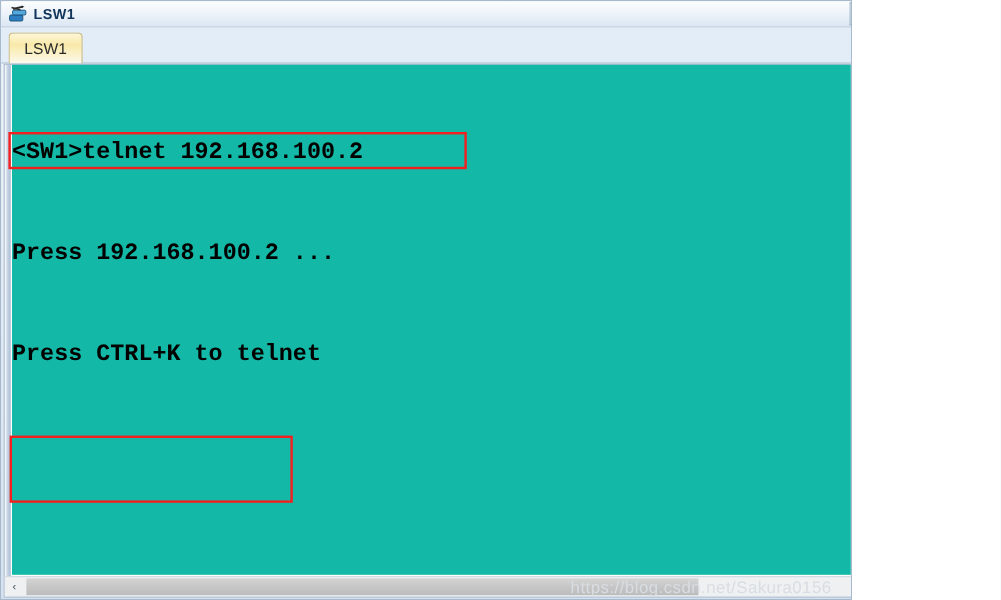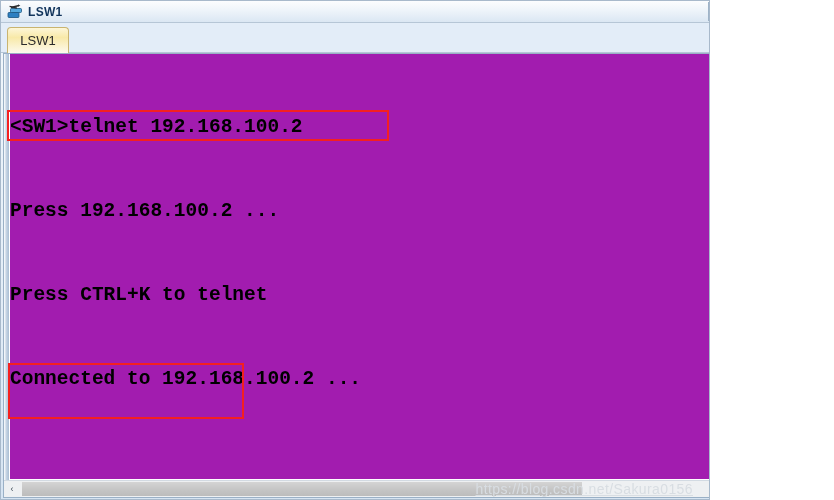--- a/index.html
+++ b/index.html
@@ -121,21 +121,21 @@
     width: 5px;
     height: 100%;
     background: linear-gradient(90deg, #ffffff 0%, #c6d4e4 45%, #a9bed3 100%);
   }
   .term-body {
     position: absolute;
     left: 6px;
     top: 0;
     right: 18px;
     bottom: 18px;
-    background: #a21caf;
+    background: #14b8a6;
     overflow: hidden;
   }
   .term-lines {
     position: absolute;
     left: 0;
     top: 3px;
     width: 100%;
     font-family: "Liberation Mono", "DejaVu Sans Mono", monospace;
     font-size: 19.5px;
     line-height: 28px;
@@ -234,21 +234,20 @@
   .watermark {
     position: absolute;
     right: 16px;
     bottom: 2px;
     font-family: "Liberation Sans", sans-serif;
     font-size: 14px;
     color: #d8dde2;
     letter-spacing: 0.4px;
     white-space: nowrap;
     pointer-events: none;
-    text-decoration: underline;
   }
 </style>
 </head>
 <body>
 
 <div class="window">
 
   <div class="titlebar">
     <svg class="title-icon" viewBox="0 0 18 18">
       <rect x="2" y="9.5" width="11" height="5" rx="1" fill="#2d7fc1" stroke="#19537f" stroke-width="0.8"></rect>
@@ -292,21 +291,20 @@
   </div>
 
   <div class="term-outer">
     <div class="term-leftrail"></div>
 
     <div class="term-body">
       <div class="term-lines">
         <span class="ln">&lt;SW1&gt;telnet 192.168.100.2</span>
         <span class="ln">Press 192.168.100.2 ...</span>
         <span class="ln">Press CTRL+K to telnet</span>
-        <span class="ln">Connected to 192.168.100.2 ...</span>
         <span class="ln"></span>
         
         
         
         
         
         
         
         
         

